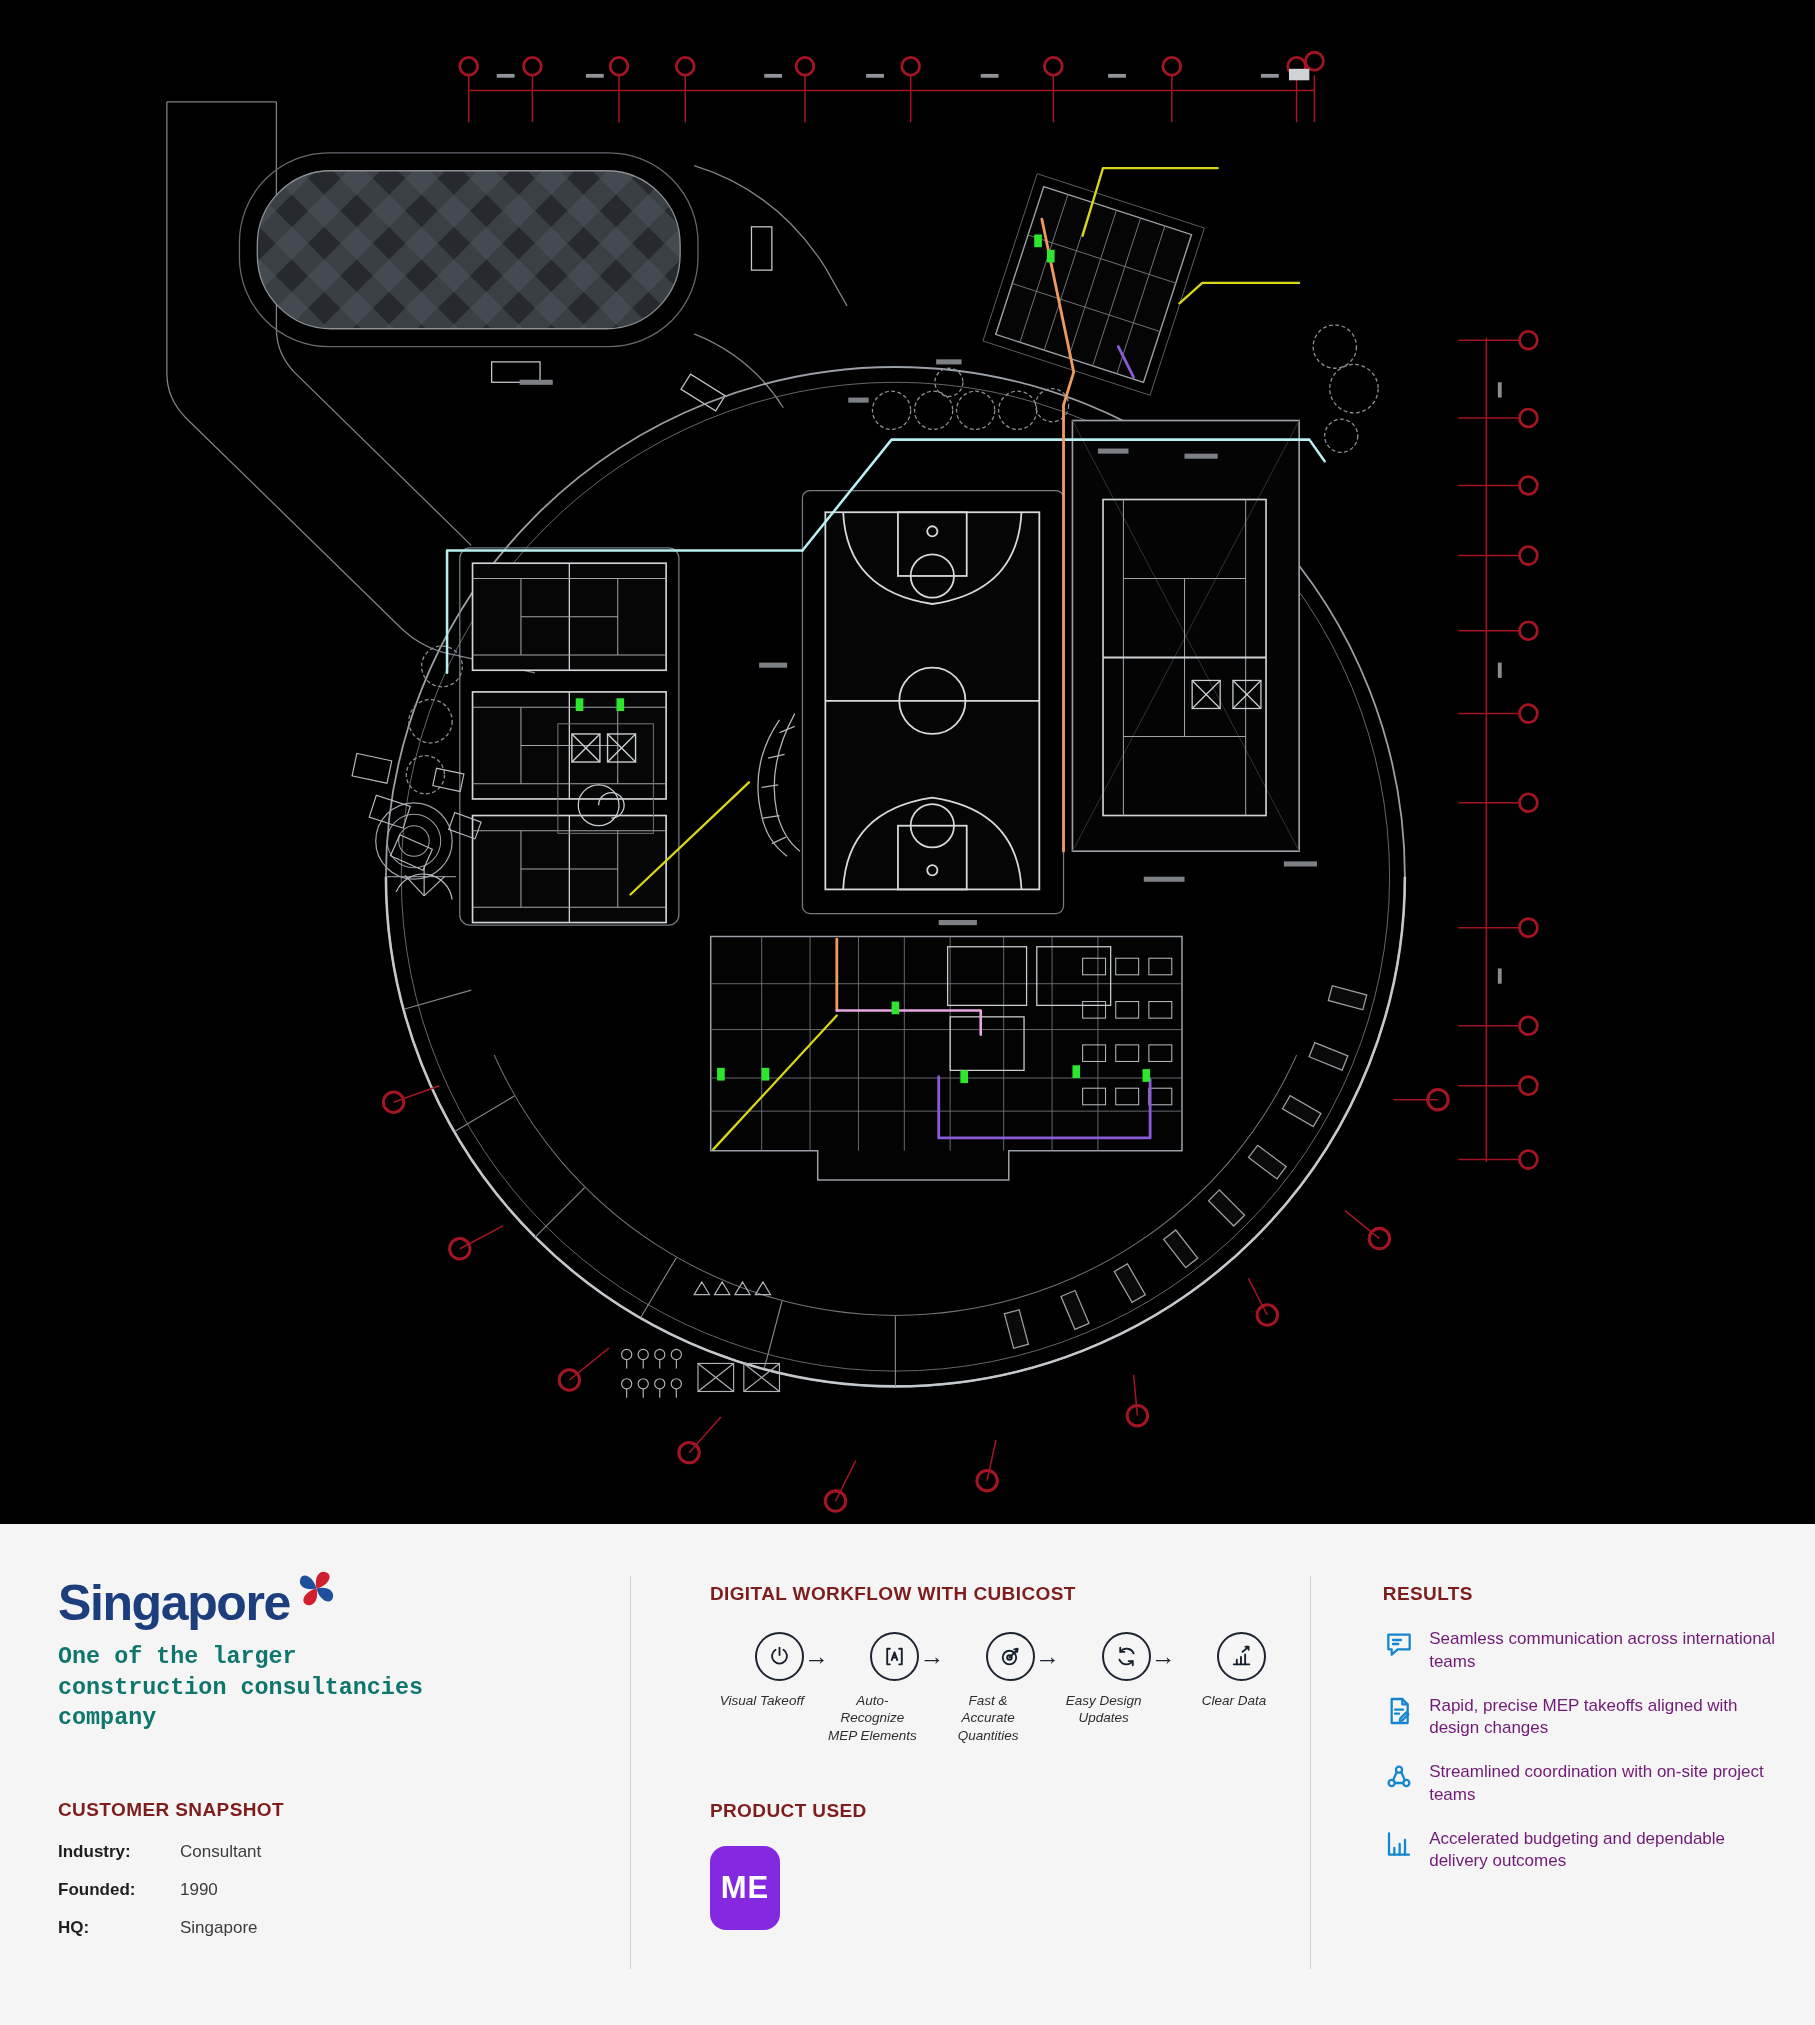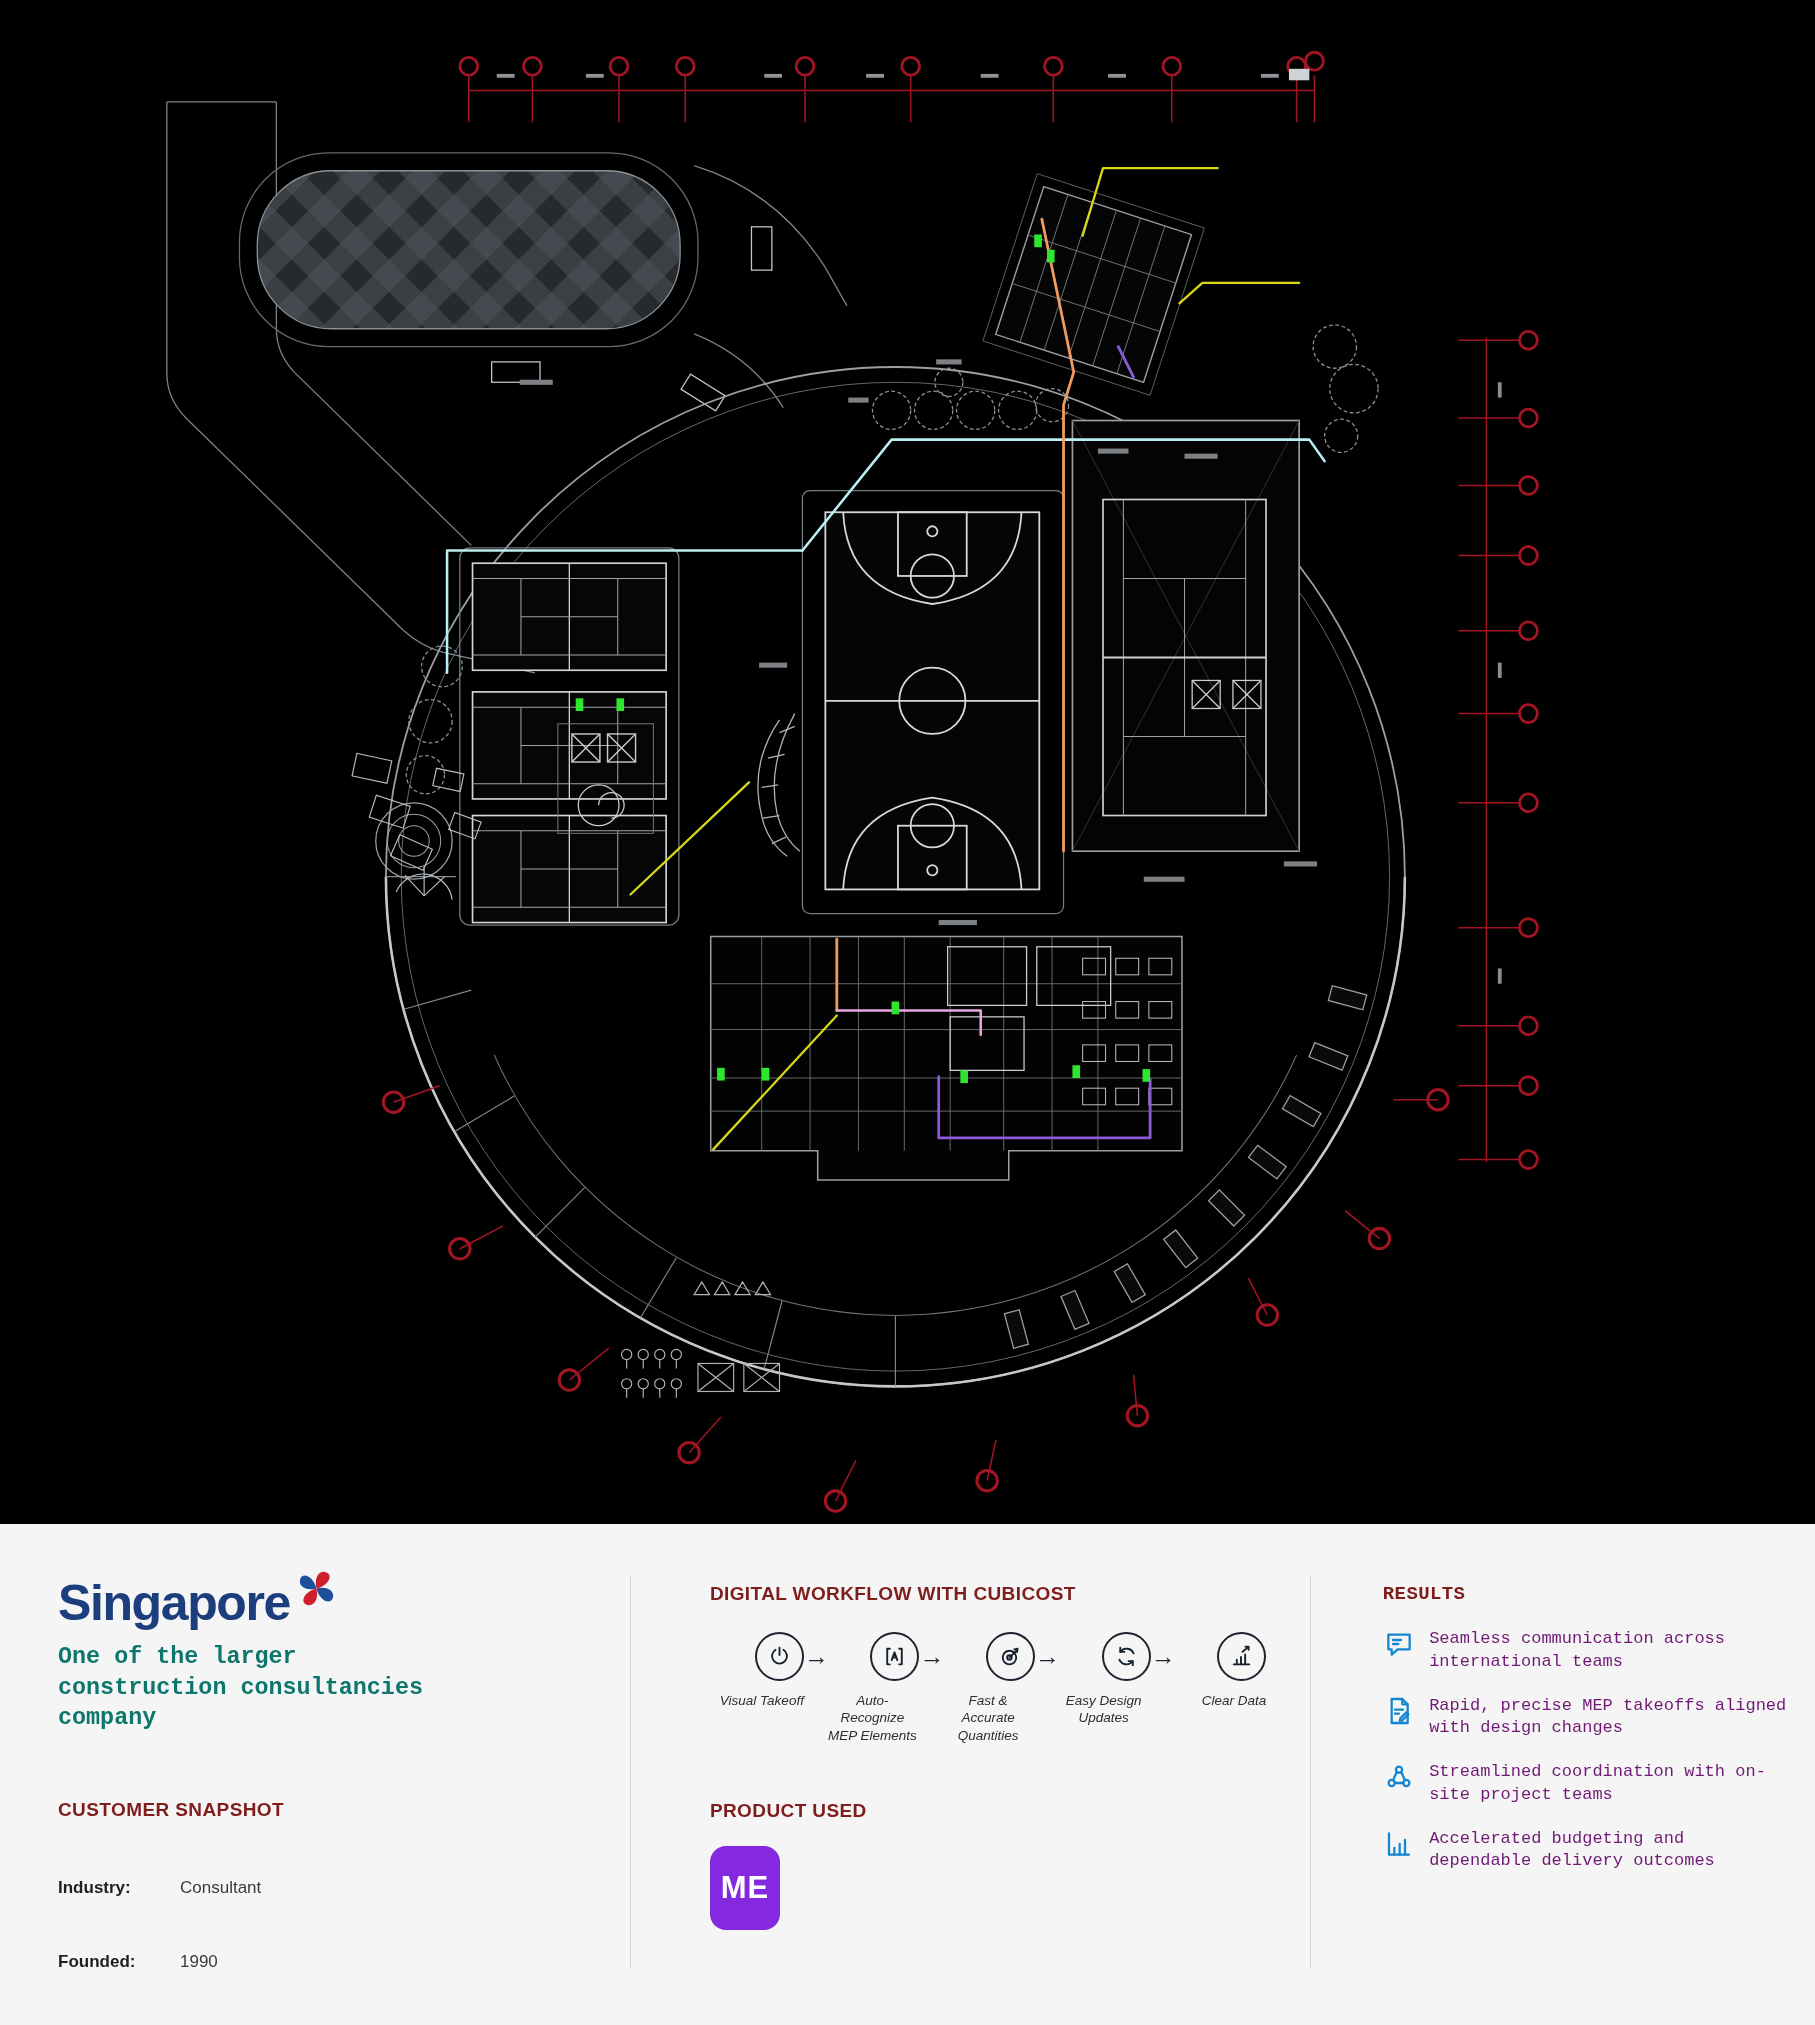--- a/index.html
+++ b/index.html
@@ -3,30 +3,30 @@
 <meta charset="utf-8">
 <style>
   html,body{margin:0;padding:0;background:#ffffff;font-family:"Liberation Sans",sans-serif;}
   .page{position:relative;width:1815px;height:2025px;background:#000;overflow:hidden;}
   .cad-wrap{position:absolute;top:0;left:0;width:1815px;height:1524px;background:#000;}
   .cad-wrap svg{display:block;width:1815px;height:1524px;}
   .panel{position:absolute;top:1524px;left:0;width:1815px;height:501px;background:#f5f5f5;display:flex;box-sizing:border-box;}
   .col{box-sizing:border-box;}
   .col-left{width:630px;padding:54px 36px 0 58px;}
   .col-mid{width:679px;padding:59px 27px 0 79px;}
-  .col-right{flex:1;padding:59px 27px 0 72px;font-family:Liberation Mono, monospace;}
+  .col-right{flex:1;padding:59px 27px 0 72px;}
   .vdiv{width:0.9px;background:#d2d2d2;margin:52px 0 56px;}
   .brand-row{display:flex;align-items:flex-start;}
   .brand-name{font-size:50px;font-weight:700;color:#1c3e7d;letter-spacing:-1.4px;line-height:1;}
   .flower{width:43px;height:43px;margin:-10.8px 0 0 5.4px;}
   .tagline{margin-top:14.4px;font-size:23.4px;font-weight:700;color:#0f766e;line-height:1.3;max-width:378px;font-family:Liberation Mono, monospace;}
   .sec-title{color:#7f1d1d;font-weight:700;font-size:19px;letter-spacing:0.4px;}
   .snapshot{margin-top:65px;}
   .snap-rows{margin-top:21.6px;display:flex;flex-direction:column;gap:18px;}
-  .snap-row{display:flex;font-size:17px;margin-top:36px;}
+  .snap-row{display:flex;font-size:17px;}
   .snap-label{width:122px;font-weight:700;color:#1f1f21;}
   .snap-value{color:#3c3c3e;}
   .steps{margin-top:27px;display:flex;align-items:flex-start;}
   .step{width:94px;display:flex;flex-direction:column;align-items:flex-end;font-style:italic;}
   .step-circle{width:49px;height:49px;border:2.7px solid #1d2430;border-radius:50%;display:flex;align-items:center;justify-content:center;background:#f5f5f5;box-sizing:border-box;}
   .step-label{margin-top:10.8px;font-size:13.5px;color:#2e2e30;text-align:center;line-height:1.3;}
   .step-arrow{width:21.6px;text-align:center;font-size:25px;color:#1d2430;margin-top:10px;flex:none;}
   .product-title{margin-top:56px;}
   .product-icon{margin-top:23.4px;width:70px;height:84px;background:#8429e0;border-radius:16px;display:flex;align-items:center;justify-content:center;}
   .product-icon span{color:#fff;font-size:31px;font-weight:800;letter-spacing:0.9px;}

